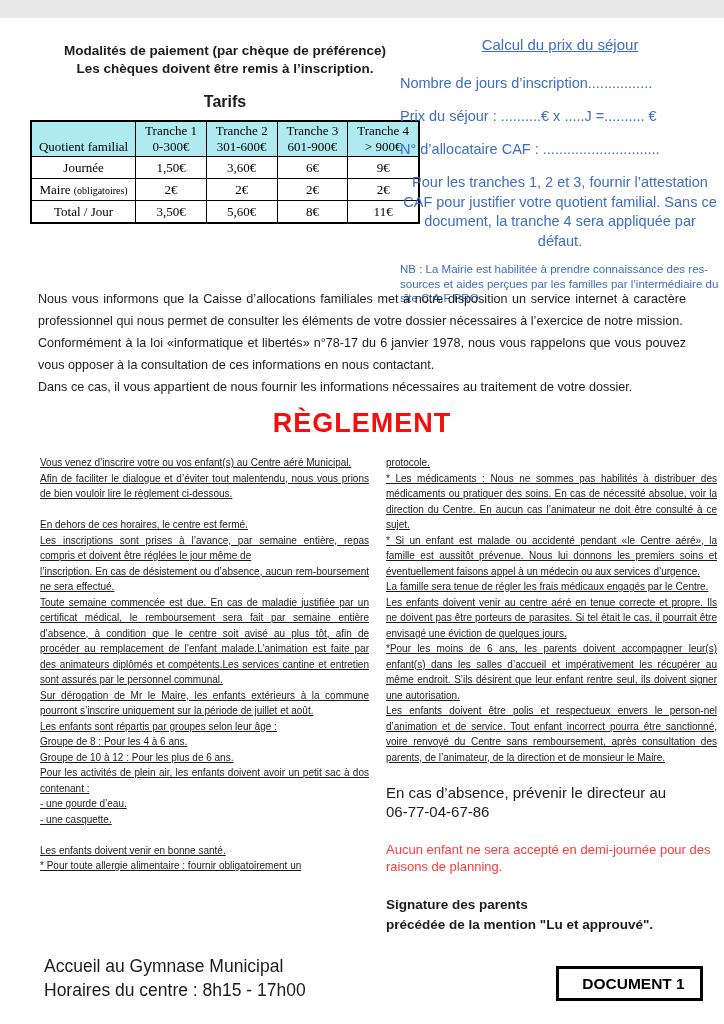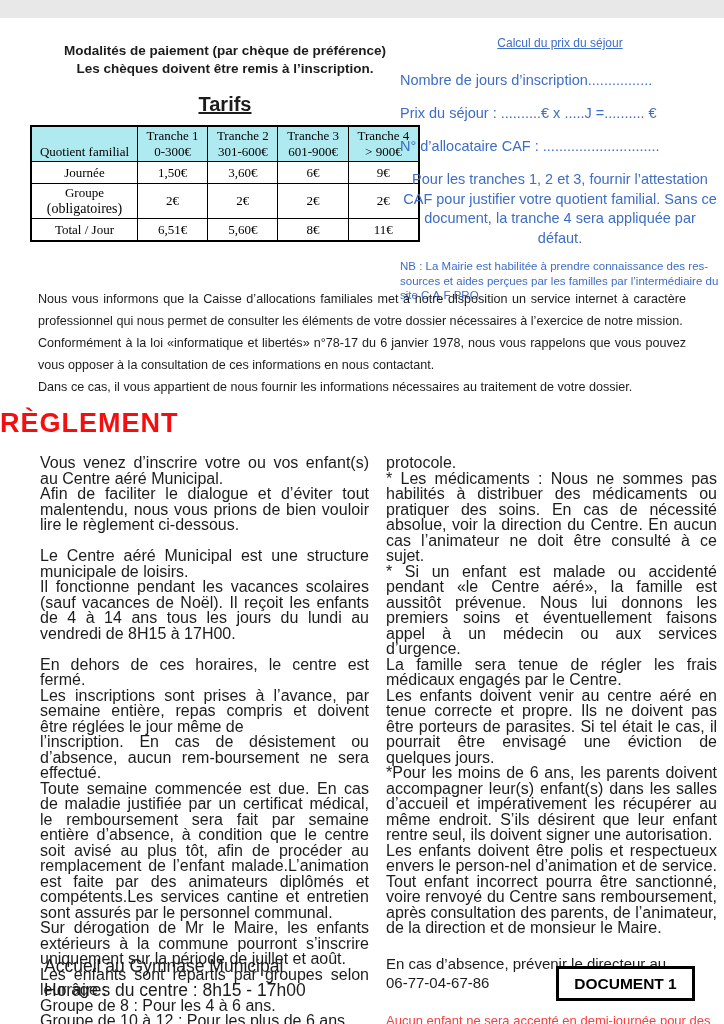--- a/index.html
+++ b/index.html
@@ -5,70 +5,70 @@
   html,body { margin:0; padding:0; background:#e8e8e8; }
   .page {
     position:relative; width:724px; height:1024px; margin:18px auto;
     background:#ffffff; overflow:hidden;
     font-family:"Liberation Sans", sans-serif; color:#1c1c1c;
   }
 
   
   .top-left { position:absolute; left:30px; top:24px; width:390px; text-align:center; }
   .payment-line { font-weight:bold; font-size:13.5px; line-height:18px; }
-  .tarifs-title { display:inline-block; margin-top:15px; font-size:20px; font-weight:bold; text-decoration:underline; }
+  .tarifs-title { display:inline-block; margin-top:15px; font-size:16px; font-weight:bold; }
   .tarifs-table {
     margin:9px auto 0; border-collapse:collapse;
     font-family:"Liberation Serif", serif; font-size:13px; color:#000;
     border:2px solid #000;
   }
   .tarifs-table th, .tarifs-table td { border:1.5px solid #000; padding:1px 4px; }
   .tarifs-table th { background:var(--table-header-bg,#AEEAF0); font-weight:normal; }
   .tarifs-table .corner { width:100px; vertical-align:bottom; text-align:center; }
   .tarifs-table .colhead { width:64px; text-align:center; line-height:16px; }
   .tarifs-table td { height:19px; text-align:center; }
   .tarifs-table .rowlabel { width:100px; }
-  .note-small { font-size:14px; }
+  .note-small { font-size:10px; }
   .caf-link-line { margin-top:17px; font-weight:bold; font-size:13.5px; }
 
   
   .top-right { position:absolute; left:400px; top:18px; width:320px; color:var(--accent-blue,#3E6DC6); }
-  .sejour-title { text-align:center; font-size:12px; text-decoration:underline; margin-bottom:21px; }
+  .sejour-title { text-align:center; font-size:15px; text-decoration:underline; margin-bottom:21px; }
   .sejour-line { font-size:14.5px; line-height:18px; margin-bottom:15px; }
   .tranche-note { font-size:14.5px; line-height:19.5px; margin-top:0; text-align:center; }
   .nb-note { font-size:11.5px; line-height:14.5px; margin-top:11px; }
 
   
   .caf-info {
     position:absolute; left:38px; top:270px; width:648px;
     font-size:12.6px; line-height:22px; text-align:justify; white-space:pre-line;
   }
 
   
   .reglement-title {
-    position:absolute; left:0; top:390px; width:724px; 
+    position:absolute; left:0; top:390px; width:724px; text-align:center;
     color:var(--title-red,#F60D0D); font-size:27px; font-weight:bold; letter-spacing:1px;
   }
   .col { position:absolute; top:437px; }
   .col-left  { left:40px;  width:329px; }
   .col-right { left:386px; width:331px; }
   .col p.body {
-    margin:0 0 15.5px; font-size:16px; line-height:15.5px;
-    text-align:justify; white-space:pre-line;
+    margin:0 0 15.5px; font-size:10px; line-height:15.5px;
+    text-align:justify; white-space:pre-line;text-decoration:underline;
   }
   .absence { font-size:15px; line-height:19px; margin:18px 0 0; white-space:pre-line; }
   .half-day { color:var(--note-red,#FB3C3C); font-size:13px; line-height:16.5px; margin-top:21px; }
   .signature { font-weight:bold; font-size:13.5px; line-height:19.5px; margin-top:20px; white-space:pre-line; }
 
   
   .footer-left { position:absolute; left:44px; top:936px; font-size:17.5px; line-height:24px; }
   .doc-box {
     position:absolute; left:556px; top:948px; width:133px; height:29px;
     border:3px solid #000; display:flex; align-items:center; justify-content:center;
-    font-weight:bold; font-size:15.5px; color:#000;
+    font-weight:bold; font-size:15.5px; color:#000;padding-left:8px;
   }
 </style>
 </head>
 <body>
 
 <div class="page">
 
   <div class="top-left">
     <div class="payment-line">Modalités de paiement (par chèque de préférence)</div>
     <div class="payment-line">Les chèques doivent être remis à l’inscription.</div>
@@ -97,29 +97,29 @@
         </th>
       </tr>
       <tr>
         <td class="rowlabel">Journée</td>
         <td>1,50€</td>
         <td>3,60€</td>
         <td>6€</td>
         <td>9€</td>
       </tr>
       <tr>
-        <td class="rowlabel"><span>Groupe</span> <span class="note-small">(obligatoires)</span></td>
+        <td class="rowlabel"><span>Maire</span> <span class="note-small">(obligatoires)</span></td>
         <td>2€</td>
         <td>2€</td>
         <td>2€</td>
         <td>2€</td>
       </tr>
       <tr>
         <td class="rowlabel">Total / Jour</td>
-        <td>6,51€</td>
+        <td>3,50€</td>
         <td>5,60€</td>
         <td>8€</td>
         <td>11€</td>
       </tr>
     </tbody>
       </table>
 
   </div>
 
   <div class="top-right">
@@ -133,22 +133,20 @@
 
   <div class="caf-info">Nous vous informons que la Caisse d’allocations familiales met à notre disposition un service internet à caractère professionnel qui nous permet de consulter les éléments de votre dossier nécessaires à l’exercice de notre mission.
 Conformément à la loi «informatique et libertés» n°78-17 du 6 janvier 1978, nous vous rappelons que vous pouvez vous opposer à la consultation de ces informations en nous contactant.
 Dans ce cas, il vous appartient de nous fournir les informations nécessaires au traitement de votre dossier.</div>
 
   <div class="reglement-title">RÈGLEMENT</div>
 
   <div class="col col-left">
     <p class="body">Vous venez d’inscrire votre ou vos enfant(s) au Centre aéré Municipal.
 Afin de faciliter le dialogue et d’éviter tout malentendu, nous vous prions de bien vouloir lire le règlement ci-dessous.</p>
-    <p class="body">Le Centre aéré Municipal est une structure municipale de loisirs.
-Il fonctionne pendant les vacances scolaires (sauf vacances de Noël). Il reçoit les enfants de 4 à 14 ans tous les jours du lundi au vendredi de 8H15 à 17H00.</p>
     <p class="body">En dehors de ces horaires, le centre est fermé.
 Les inscriptions sont prises à l’avance, par semaine entière, repas compris et doivent être réglées le jour même de
 l’inscription. En cas de désistement ou d’absence, aucun rem-boursement ne sera effectué.
 Toute semaine commencée est due. En cas de maladie justifiée par un certificat médical, le remboursement sera fait par semaine entière d’absence, à condition que le centre soit avisé au plus tôt, afin de procéder au remplacement de l’enfant malade.L’animation est faite par des animateurs diplômés et compétents.Les services cantine et entretien sont assurés par le personnel communal.
 Sur dérogation de Mr le Maire, les enfants extérieurs à la commune pourront s’inscrire uniquement sur la période de juillet et août.
 Les enfants sont répartis par groupes selon leur âge :
 Groupe de 8 : Pour les 4 à 6 ans.
 Groupe de 10 à 12 : Pour les plus de 6 ans.
 Pour les activités de plein air, les enfants doivent avoir un petit sac à dos contenant :
 - une gourde d’eau.

